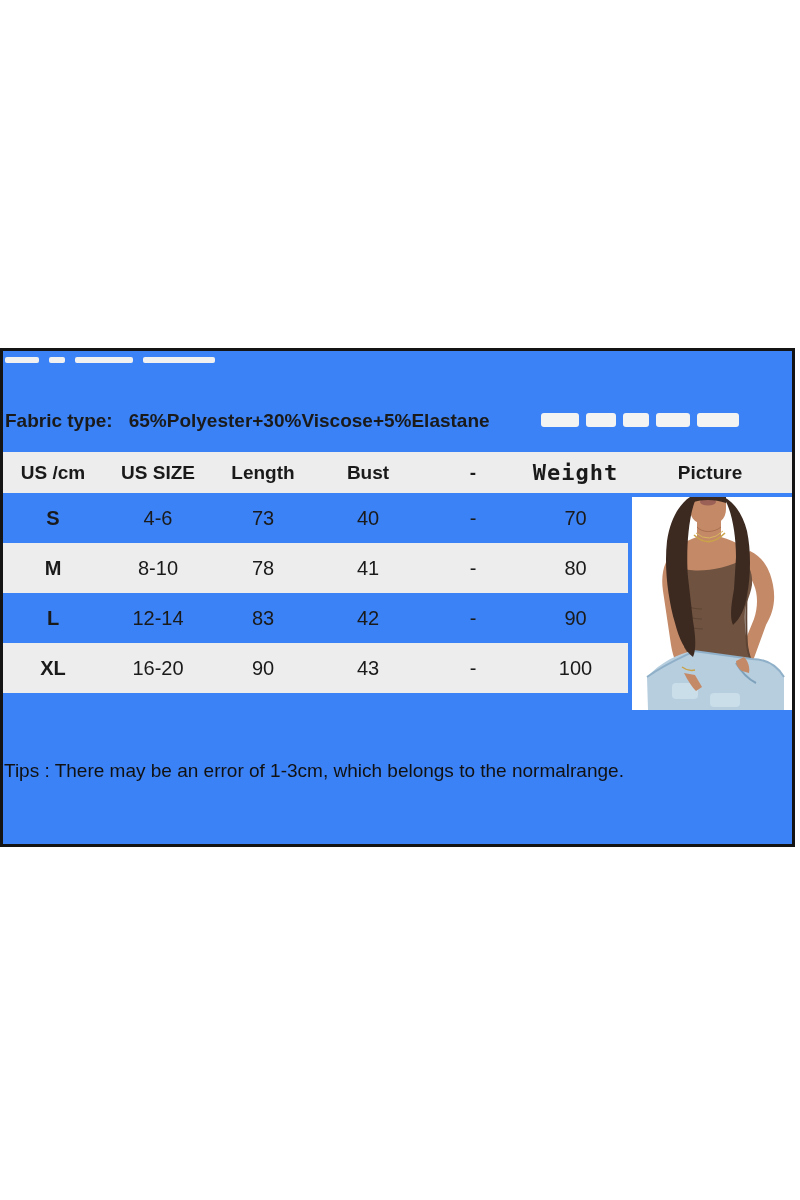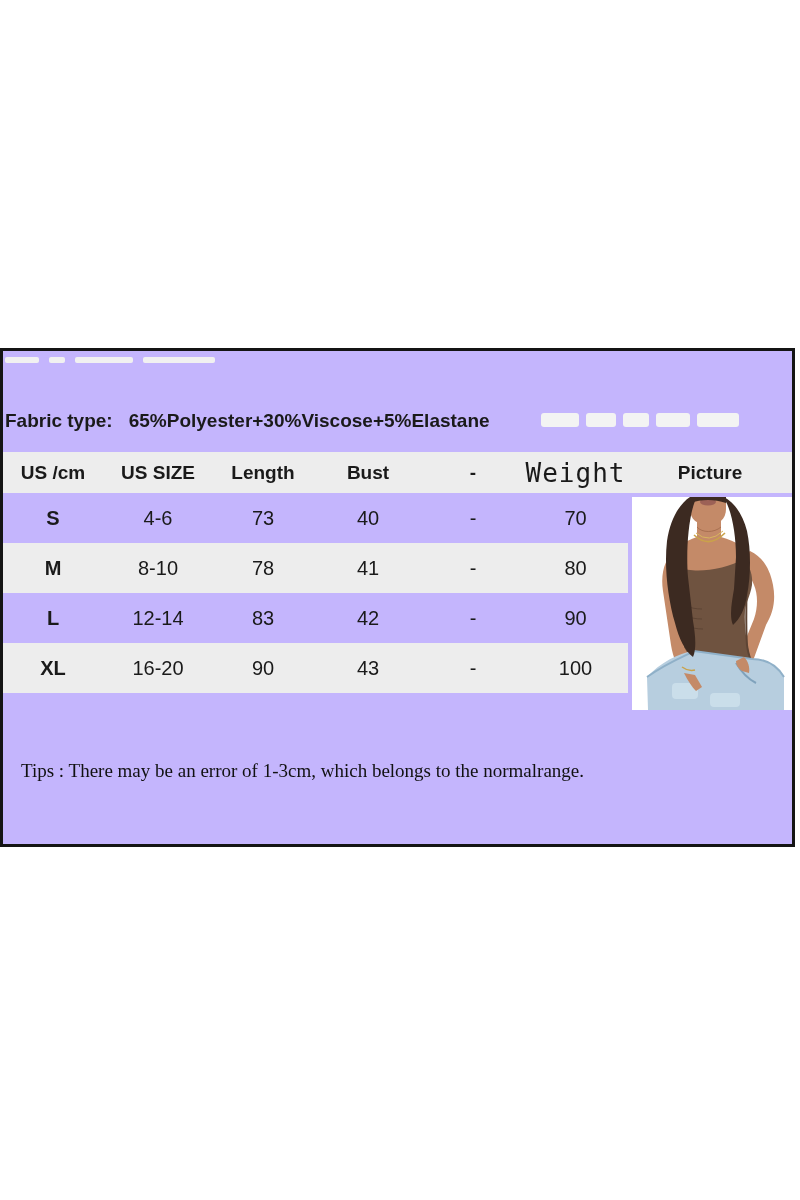--- a/index.html
+++ b/index.html
@@ -2,21 +2,21 @@
 <html style="--border: #141414; --stripe: #ededed; --top_brown: #6f5340; --jeans_blue: #b7cedf; --skin: #c48a68; --hair: #3c2a21;"><head>
 <meta charset="utf-8">
 <style>
   html,body{margin:0;padding:0;}
   body{
     width:800px;height:1200px;background:#ffffff;position:relative;
     font-family:"Liberation Sans", sans-serif;color:#1a1a1a;overflow:hidden;
   }
   .frame{
     position:absolute;left:0;top:348px;width:795px;height:499px;
-    box-sizing:border-box;border:3px solid var(--border,#141414);background:#c4b5fd;
+    box-sizing:border-box;border:3px solid var(--border,#141414);background:#3b82f6;
   }
   
   .wm-dashes{position:absolute;left:2px;top:6px;display:flex;gap:10px;}
   .wm-dashes i{display:block;height:6px;background:#f1f1f1;border-radius:2px;}
   .wm-dashes i:nth-child(1){width:34px}
   .wm-dashes i:nth-child(2){width:16px}
   .wm-dashes i:nth-child(3){width:58px}
   .wm-dashes i:nth-child(4){width:72px}
   
   .fabric{position:absolute;left:2px;top:59px;font-size:19px;font-weight:bold;white-space:nowrap;}
@@ -31,32 +31,32 @@
   .wm-ghost i:nth-child(5){width:42px}
   
   .size-table{
     position:absolute;left:0;top:101px;width:789px;
     display:grid;
     grid-template-columns:100px 110px 100px 110px 100px 105px 1fr;
     grid-template-rows:41px 50px 50px 50px 50px;
   }
   .cell{display:flex;align-items:center;justify-content:center;font-size:20px;}
   .hdr{background:var(--stripe,#ededed);font-weight:bold;font-size:19px;}
-  .hdr-weight{font-family:"DejaVu Sans Mono", monospace;font-weight:normal;font-size:26px;letter-spacing:1px;}
+  .hdr-weight{font-family:"DejaVu Sans Mono", monospace;font-weight:bold;font-size:22px;letter-spacing:1px;}
   .stripe{background:var(--stripe,#ededed);}
   .rowlabel{font-weight:bold;}
   
   .photo{position:absolute;left:629px;top:146px;width:160px;height:213px;background:#fff;}
   .photo svg{display:block;width:100%;height:100%;}
   .hairf{fill:var(--hair,#3c2a21);}
   .skinf{fill:var(--skin,#c48a68);}
   .topf{fill:var(--top_brown,#6f5340);}
   .jeansf{fill:var(--jeans_blue,#b7cedf);}
   
-  .tips{position:absolute;left:18px;top:409px;font-size:19px;color:#111;white-space:nowrap;font-family:Liberation Serif, serif;}
+  .tips{position:absolute;left:1px;top:409px;font-size:19px;color:#111;white-space:nowrap;}
 </style>
 </head>
 <body>
 
 <div class="frame">
 
   <div class="wm-dashes">
     <i></i>
       <i></i>
       <i></i>

